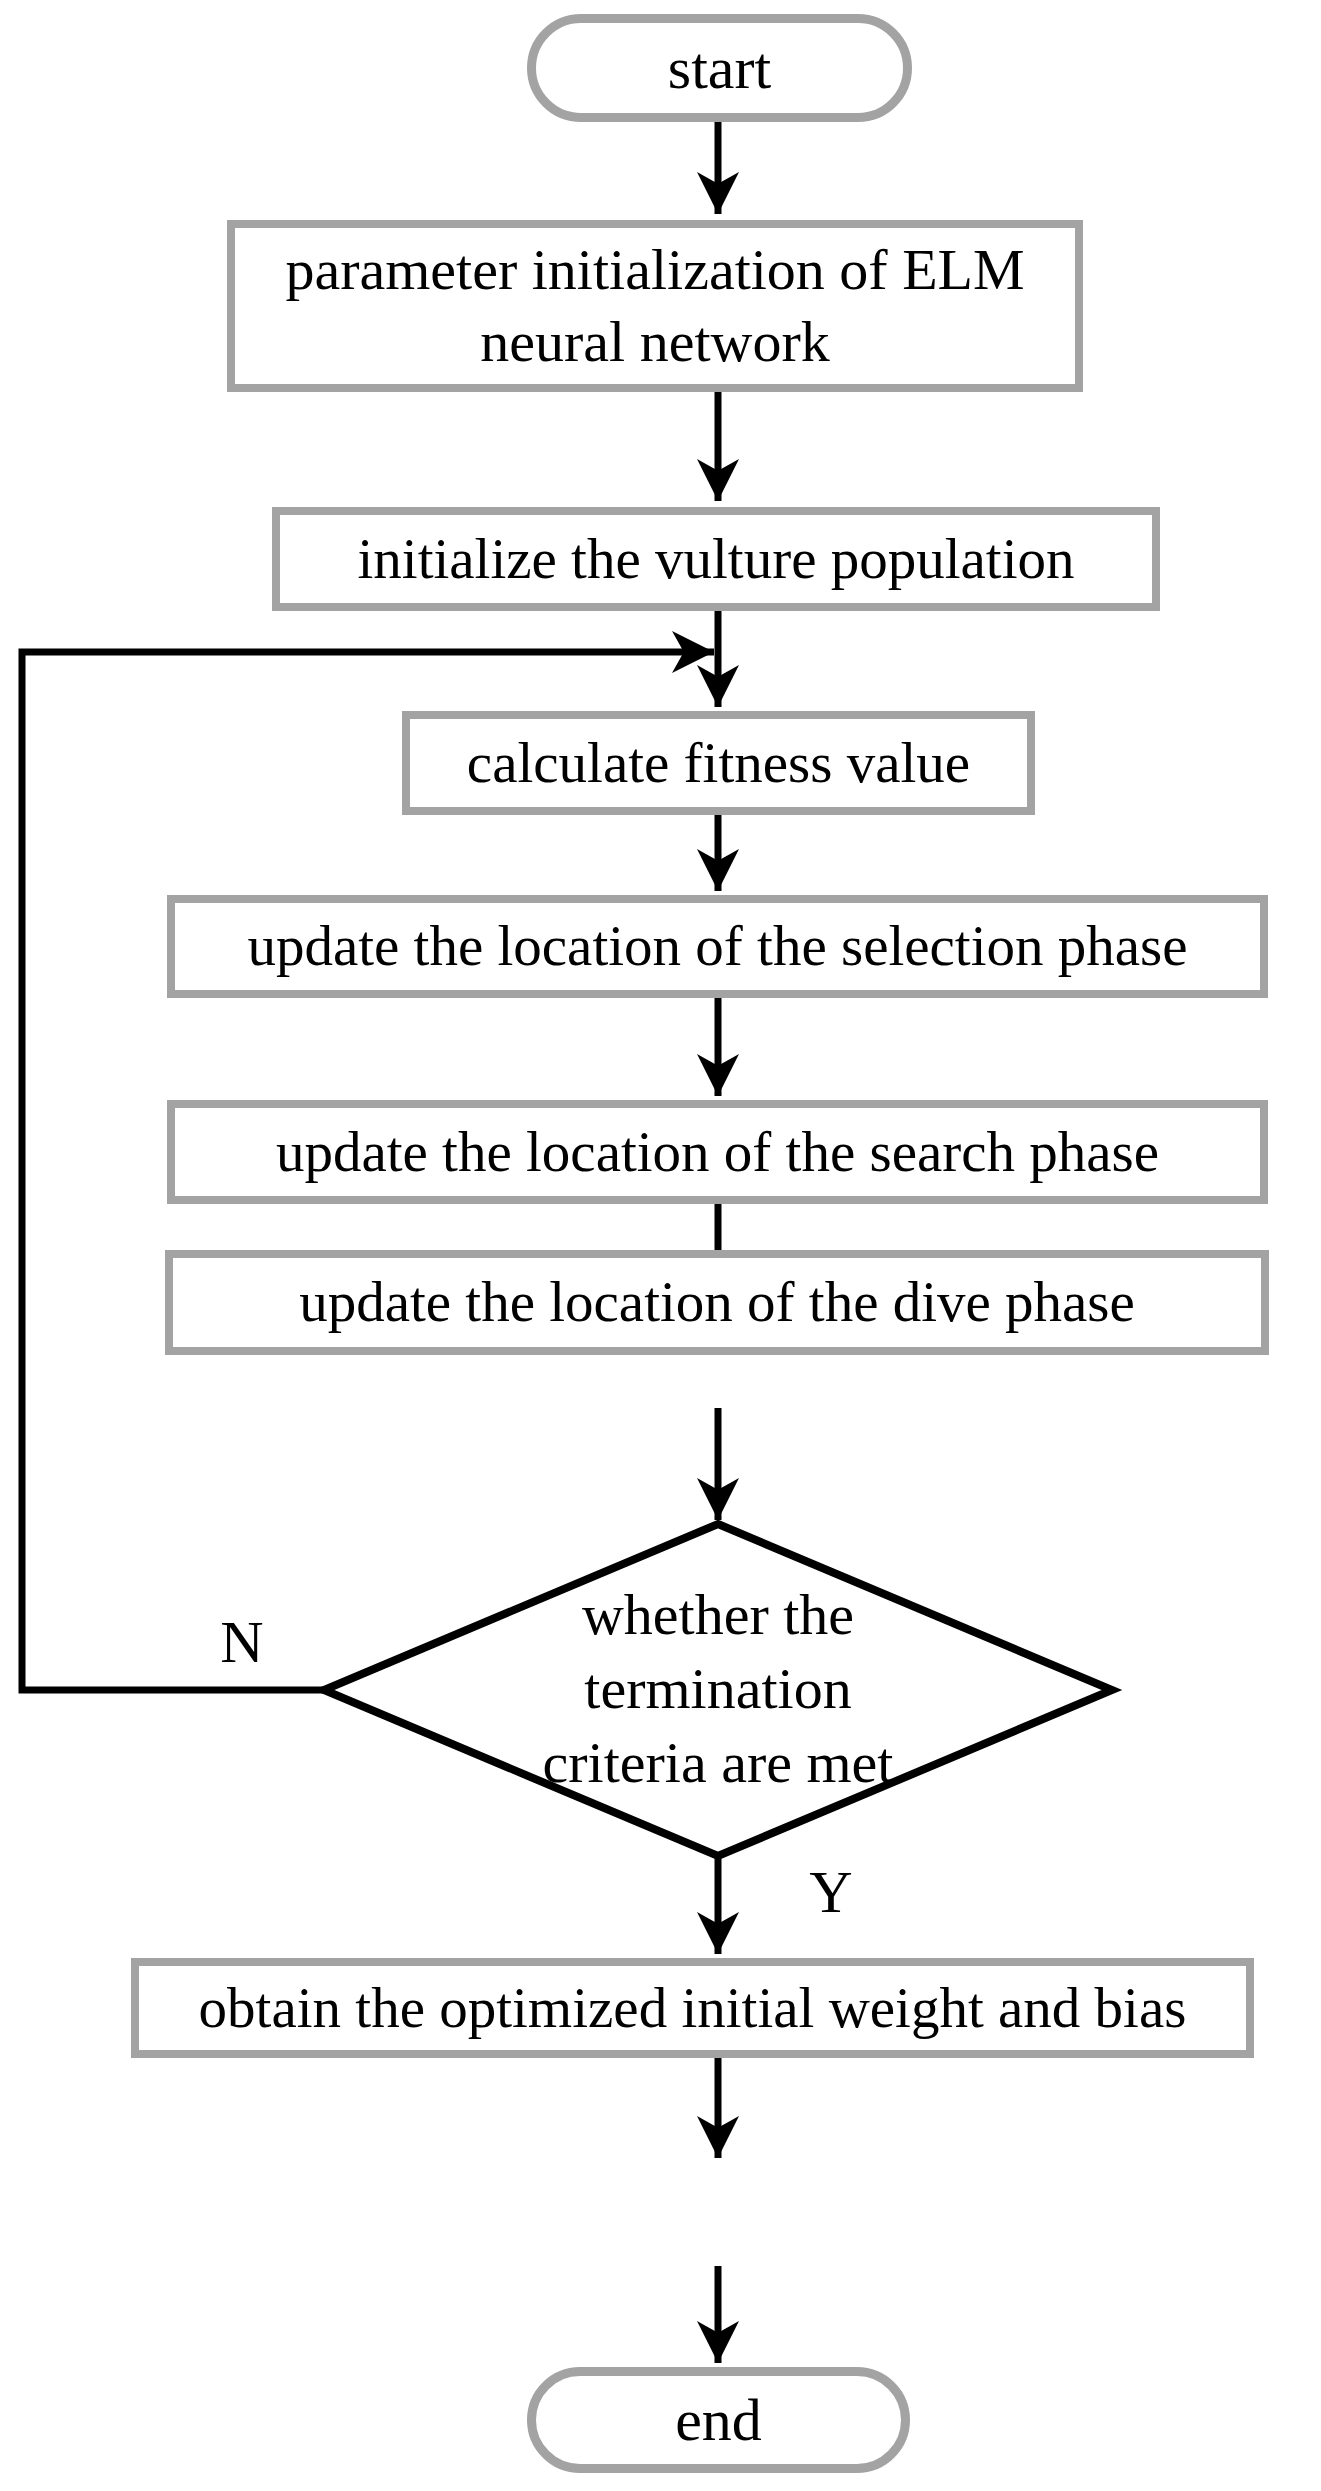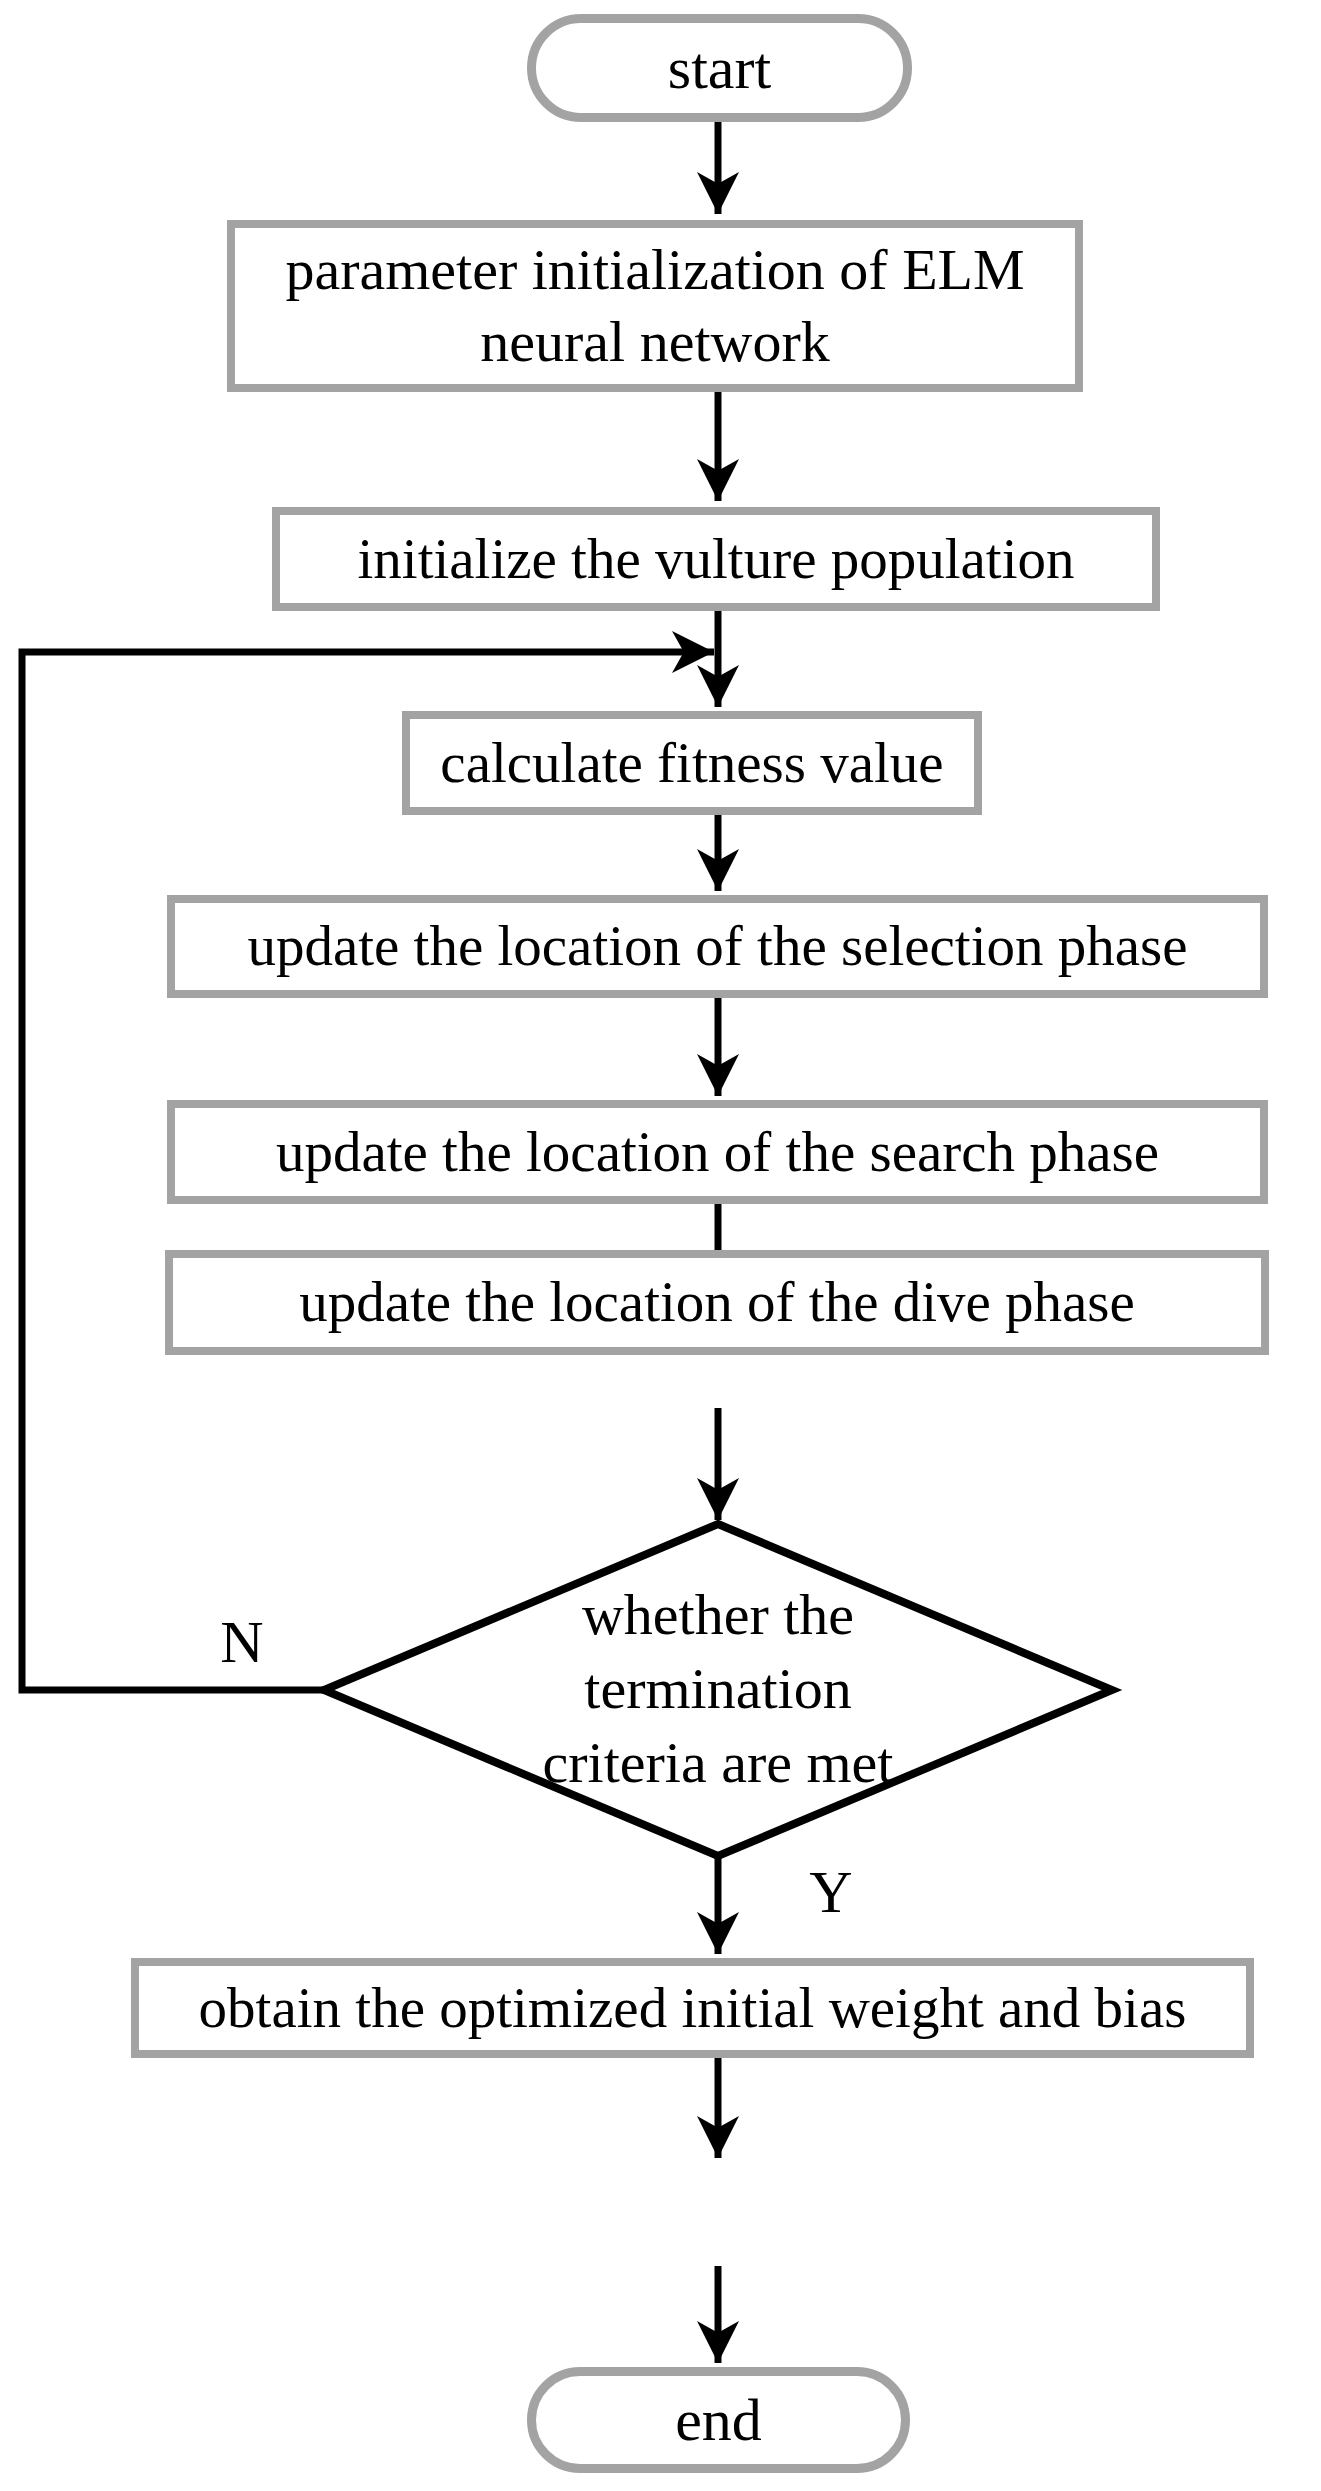--- a/index.html
+++ b/index.html
@@ -39,21 +39,21 @@
   .process { font-size: 57px; white-space: nowrap; }
   .terminator {
     border-width: 9px;
     border-radius: 60px;
     font-size: 60px;
   }
   
   .n-start   { left: 527px;  top: 14px;   width: 385px;  height: 108px; }
   .n-param   { left: 227px;  top: 220px;  width: 856px;  height: 172px; font-size: 58px; }
   .n-initpop { left: 272px;  top: 507px;  width: 888px;  height: 104px; }
-  .n-fitness { left: 402px;  top: 711px;  width: 580px;  height: 104px; align-items: center; }
+  .n-fitness { left: 402px;  top: 711px;  width: 633px;  height: 104px; align-items: center; }
   .n-select  { left: 167px;  top: 895px;  width: 1101px; height: 103px; }
   .n-search  { left: 167px;  top: 1100px; width: 1101px; height: 104px; }
   .n-dive    { left: 165px;  top: 1250px; width: 1104px; height: 105px; }
   .n-obtain  { left: 131px;  top: 1958px; width: 1123px; height: 100px; }
   .n-train   { left: 187px;  top: 2162px; width: 1061px; height: 104px; }
   .n-end     { left: 527px;  top: 2367px; width: 383px;  height: 106px; }
   
   .decision-text {
     position: absolute;
     left: 418px;

